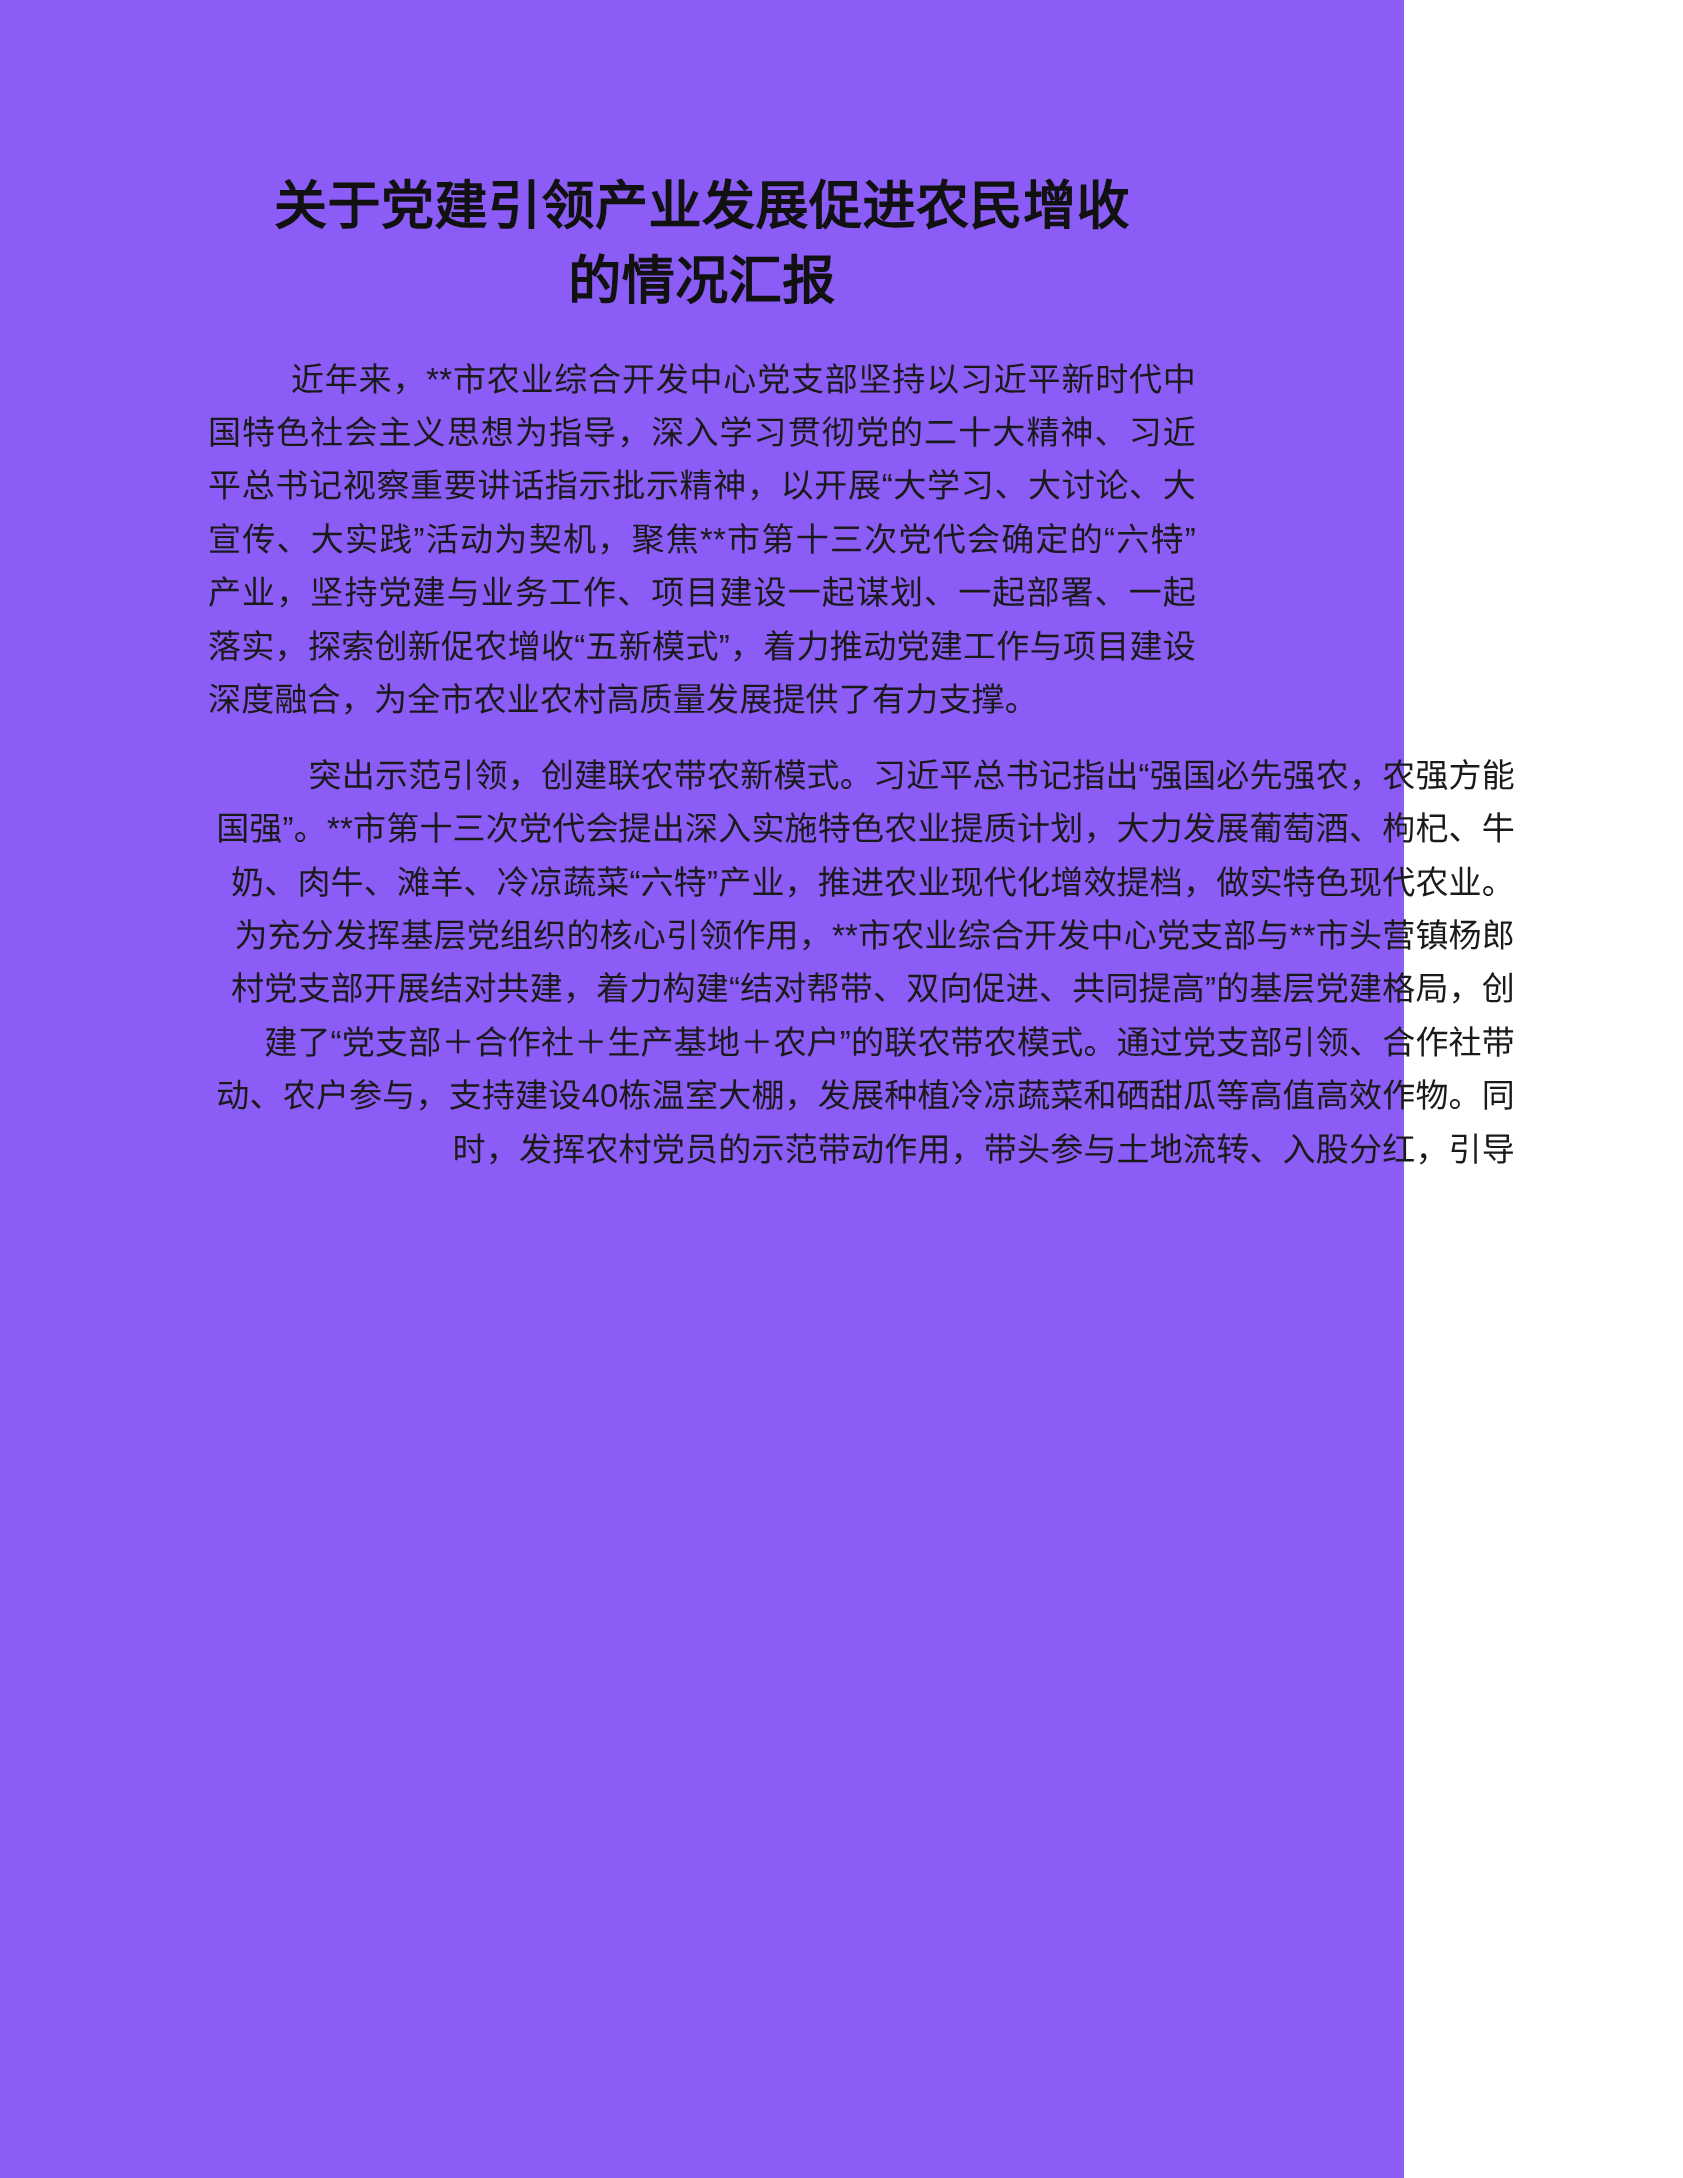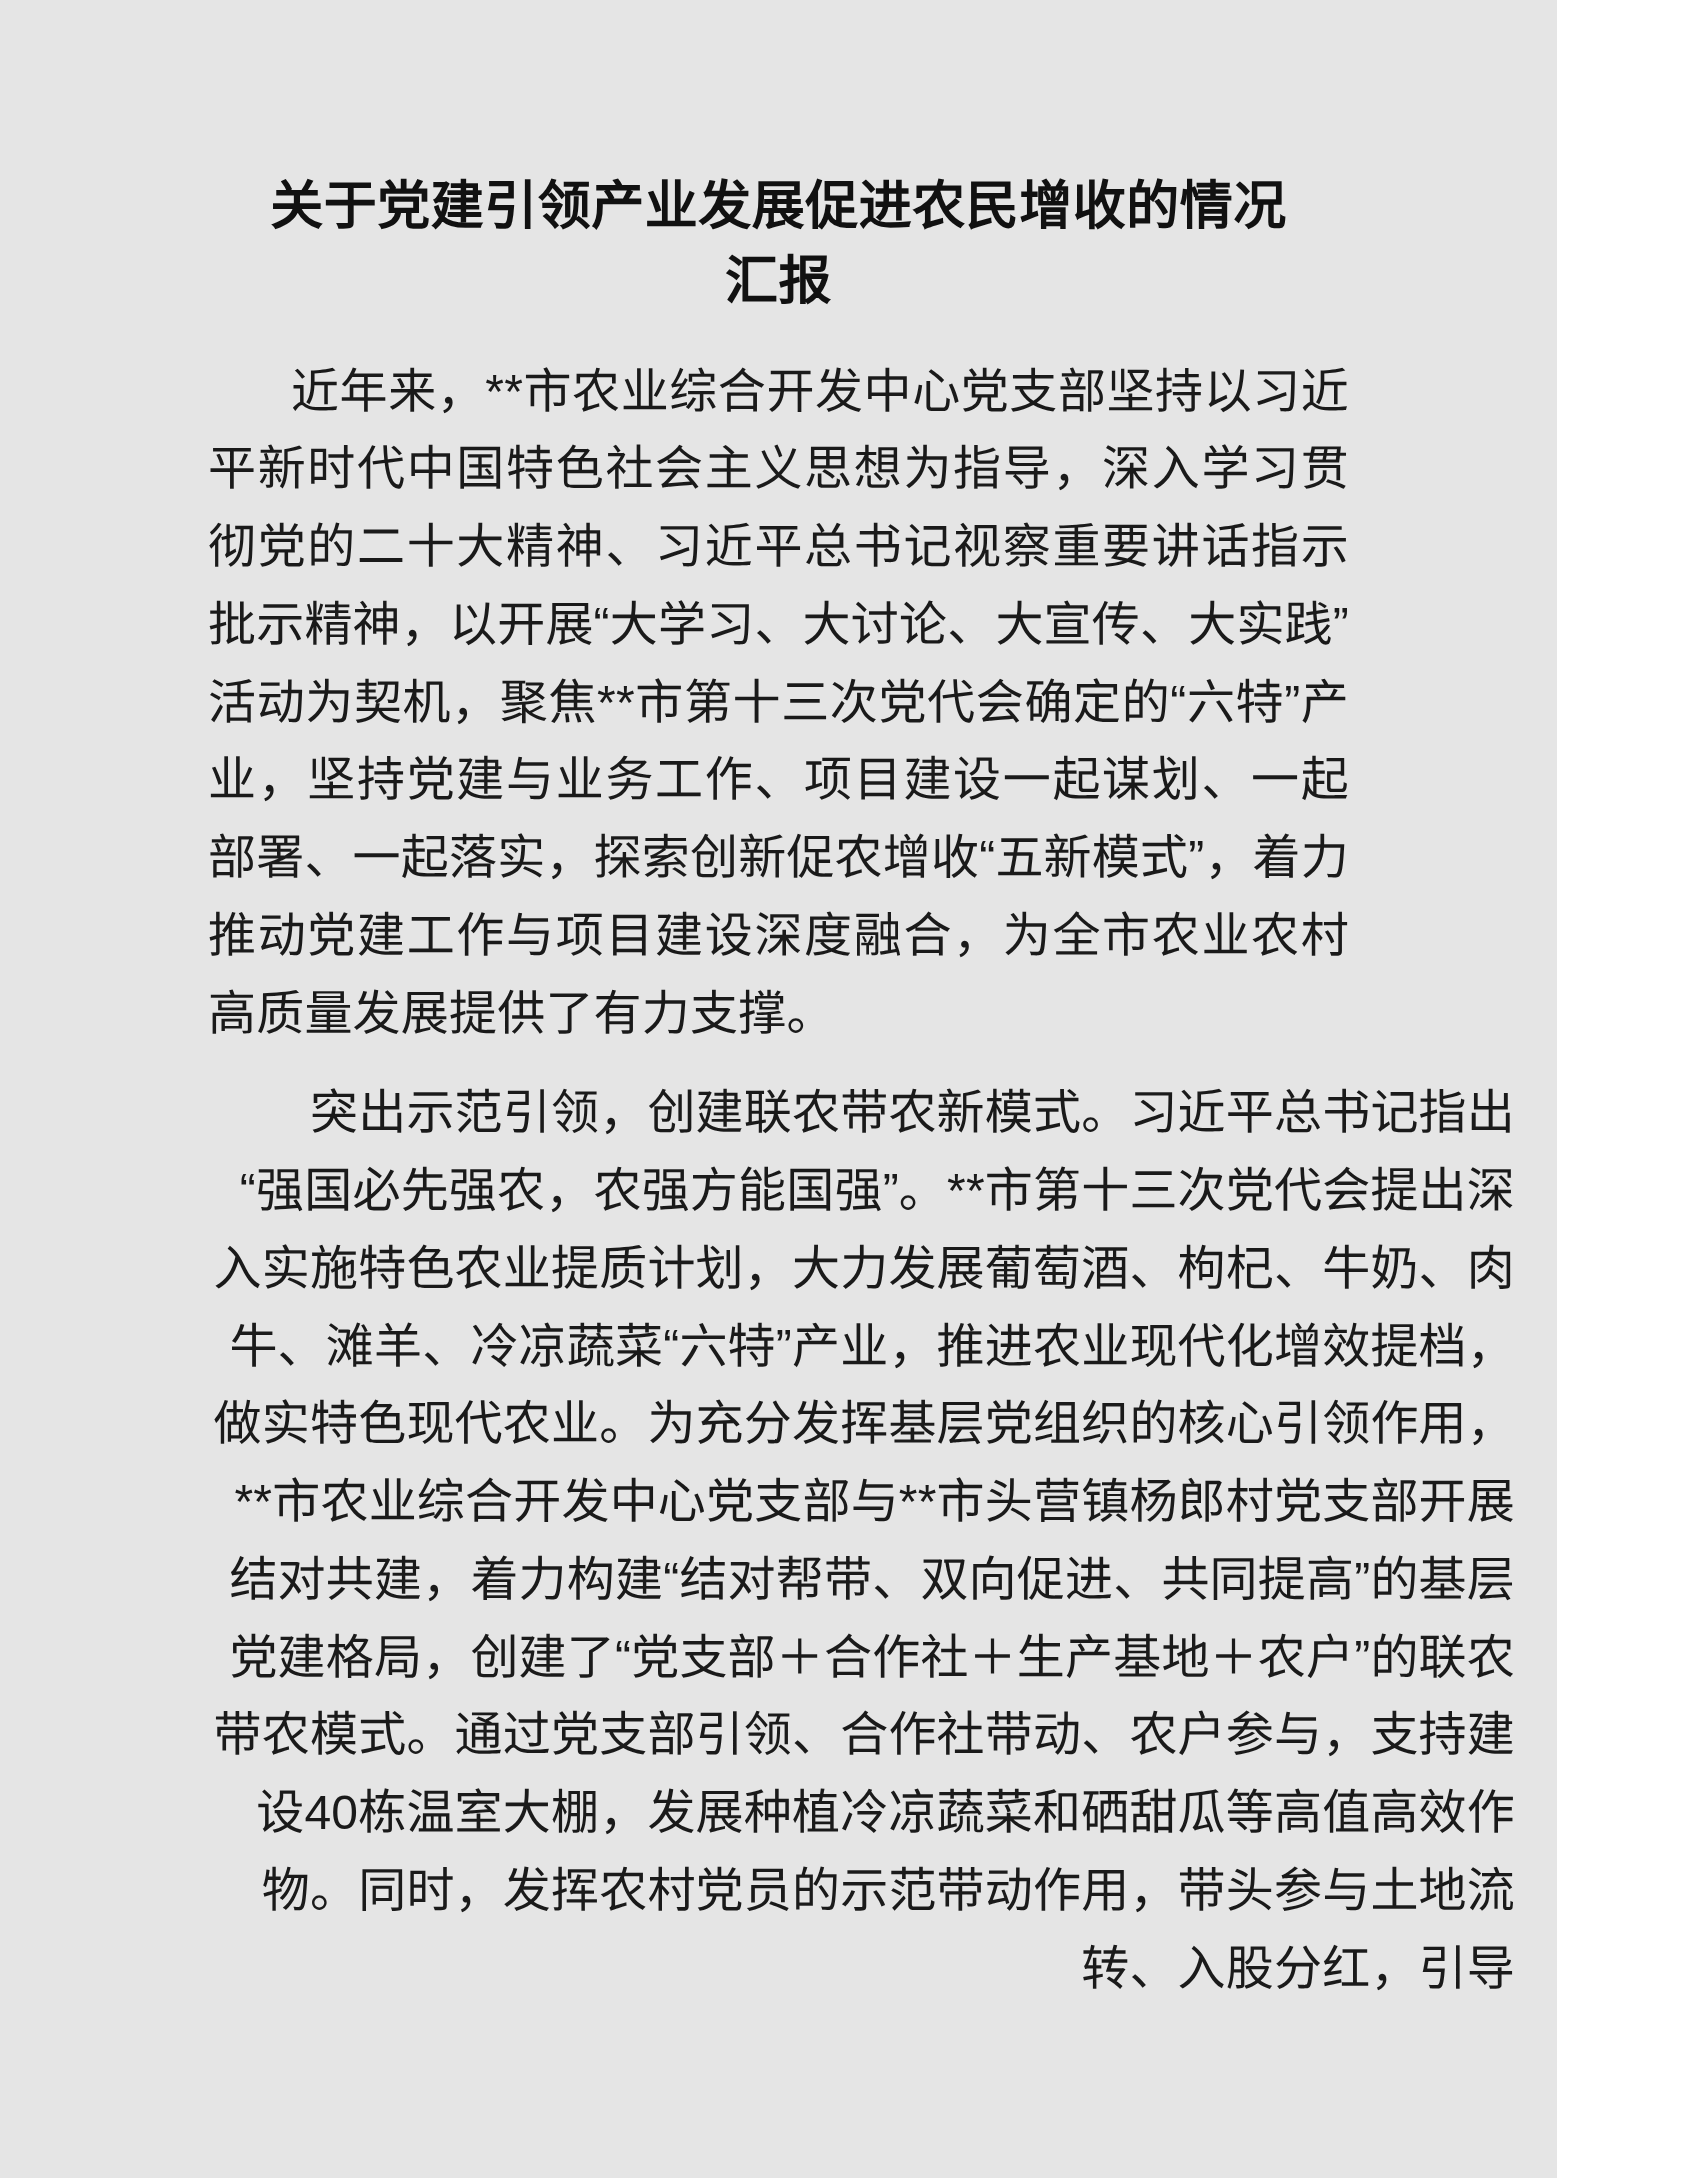--- a/index.html
+++ b/index.html
@@ -9,38 +9,38 @@
   }
   body {
     width: 1683px;
     height: 2178px;
     font-family: "Liberation Sans", "DejaVu Sans", sans-serif;
     color: #1a1a1a;
     overflow: hidden;
   }
   .page {
     position: relative;
-    width: 1557px;
+    width: 1404px;
     height: 2178px;
-    background: #e5e5e5;
+    background: #8b5cf6;
     box-sizing: border-box;
     padding: 168px 208px 16px 208px;
   }
   .doc-title {
     font-size: 53px;
     font-weight: bold;
     line-height: 1.42;
     text-align: center;
     letter-spacing: 0.5px;
     color: #111111;
     margin: 0 0 34px 0;
     padding: 0 40px;
   }
   .doc-body {
-    font-size: 48px;
+    font-size: 33px;
     line-height: 1.62;
     color: #1a1a1a;
     letter-spacing: 0.2px;
   }
   .para {
     margin: 0 0 22px 0;
     text-indent: 83px;
     text-align: justify;
     text-justify: inter-ideograph;
     white-space: normal;

